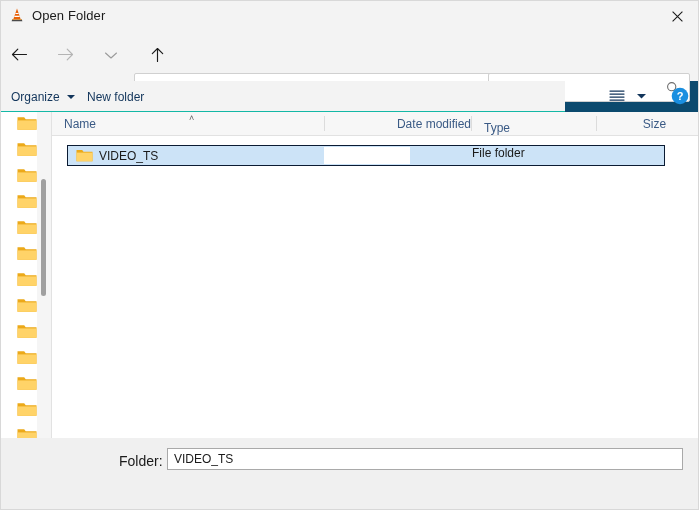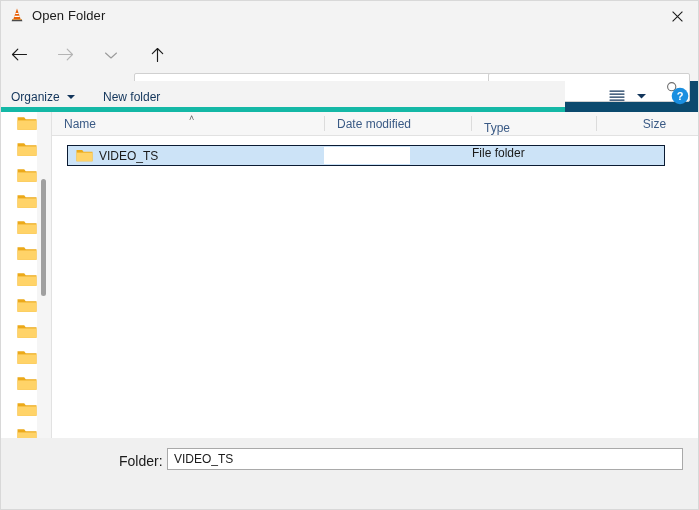--- a/index.html
+++ b/index.html
@@ -161,38 +161,38 @@
     height: 14px;
   }
 
   
   .cmdbar {
     position: absolute;
     left: 0; top: 80px;
     width: 564px;
     height: 31px;
     background: #f3f3f3;
-    border-bottom: 5px solid #14b8a6;
+    border-bottom: 1px solid #14b8a6;
     box-sizing: border-box;
   }
   .cmd-item {
     position: absolute;
     top: 4px;
     height: 23px;
     display: flex;
     align-items: center;
     padding: 0 6px;
     font-size: 12px;
     color: #12355b;
     cursor: default;
     white-space: nowrap;
     border-radius: 3px;
   }
   .cmd-organize { left: 4px; }
-  .cmd-newfolder { left: 96px; }
+  .cmd-newfolder { left: 80px; }
   .cmd-caret {
     margin-left: 7px;
     width: 0; height: 0;
     border-left: 4px solid transparent;
     border-right: 4px solid transparent;
     border-top: 4px solid #12355b;
   }
   .cmd-view {
     position: absolute;
     left: 605px; top: 5px;
@@ -551,21 +551,21 @@
 
   <div class="filelist">
 
     <div class="col-headers">
       <div class="col-head" style="left:0; width:272px;">
         <span class="sort-caret" style="left:137px;">˄</span>
         <span>Name</span>
       </div>
       <div class="col-sep" style="left:272px;"></div>
 
-      <div class="col-head" style="left:273px; width:146px;">
+      <div class="col-head" style="left:273px; width:146px;justify-content:flex-end;">
         <span>Date modified</span>
       </div>
       <div class="col-sep" style="left:419px;"></div>
 
       <div class="col-head" style="left:420px; width:124px;align-items:flex-end;">
         <span>Type</span>
       </div>
       <div class="col-sep" style="left:544px;"></div>
 
       <div class="col-head" style="left:545px; width:103px;justify-content:center;">

